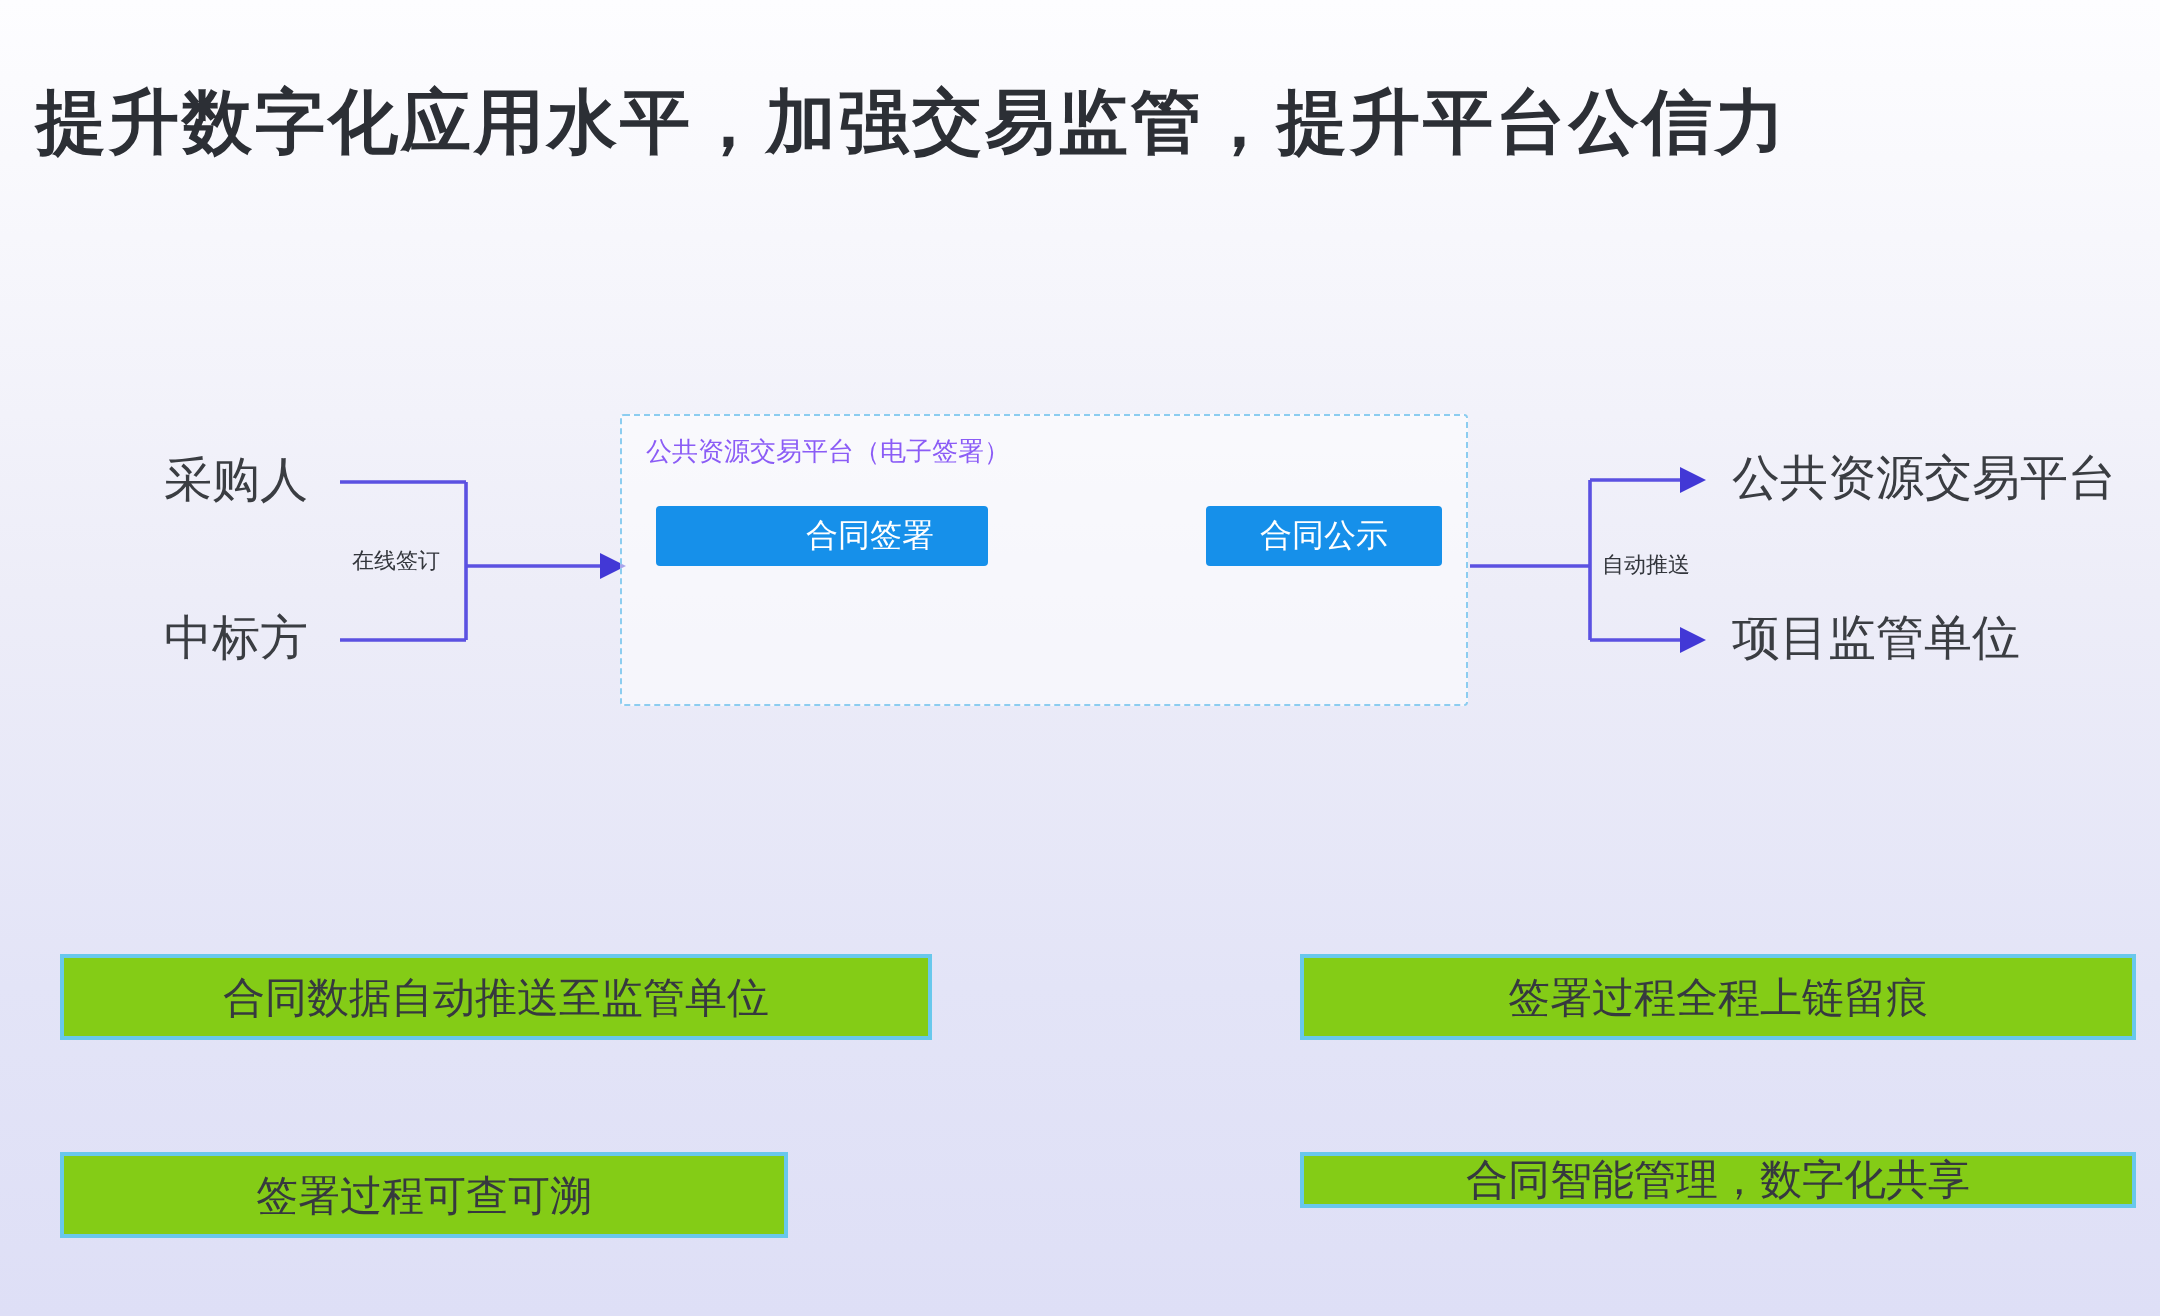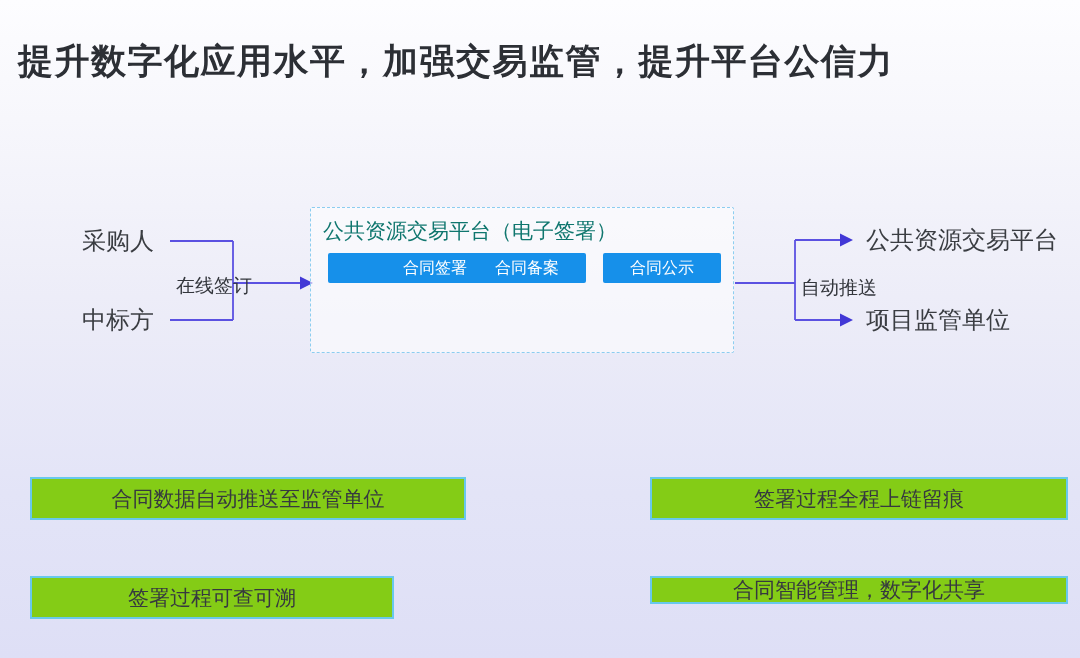--- a/index.html
+++ b/index.html
@@ -10,31 +10,31 @@
   }
   .abs{position:absolute;}
   
   .slide-title{
     left:18px;top:38px;width:1000px;
     font-size:35px;font-weight:700;letter-spacing:1.5px;color:#2c2f35;
     white-space:nowrap;
   }
   
   .big-label{font-size:24px;color:#3a3d42;white-space:nowrap;line-height:28px;}
-  .small-label{font-size:19px;color:#33363c;white-space:nowrap;}
+  .small-label{font-size:11px;color:#33363c;white-space:nowrap;}
   
   .platform-box{
     left:310px;top:207px;width:424px;height:146px;
     border:1px dashed #8ccdf0;border-radius:2px;
     background:rgba(255,255,255,0.55);
     box-sizing:border-box;
   }
   .platform-title{
     position:absolute;left:12px;top:9px;
-    font-size:21px;color:#0f766e;white-space:nowrap;
+    font-size:13px;color:#8b5cf6;white-space:nowrap;
   }
   .module-chip{
     position:absolute;width:118px;height:30px;
     background:#1690ea;border-radius:2px;
     color:#ffffff;font-size:16px;
     display:flex;align-items:center;justify-content:center;
     white-space:nowrap;
   }
   
   .benefit-box{
@@ -72,21 +72,20 @@
 </svg>
 
 <div class="abs big-label" style="left:82px;top:227px;">采购人</div>
 <div class="abs big-label" style="left:82px;top:306px;">中标方</div>
 
 <div class="abs small-label" style="left:176px;top:273px;">在线签订</div>
 
 <div class="abs platform-box">
   <div class="platform-title">公共资源交易平台（电子签署）</div>
   <div class="module-chip" style="left:17px;top:45px;padding-left:48px;">合同签署</div>
-  <div class="module-chip" style="left:157px;top:45px;">合同备案</div>
   <div class="module-chip" style="left:292px;top:45px;">合同公示</div>
 </div>
 
 <div class="abs small-label" style="left:801px;top:275px;">自动推送</div>
 
 <div class="abs big-label" style="left:866px;top:226px;">公共资源交易平台</div>
 <div class="abs big-label" style="left:866px;top:306px;">项目监管单位</div>
 
 <div class="abs benefit-box bb-1">合同数据自动推送至监管单位</div>
 <div class="abs benefit-box bb-2">签署过程全程上链留痕</div>

